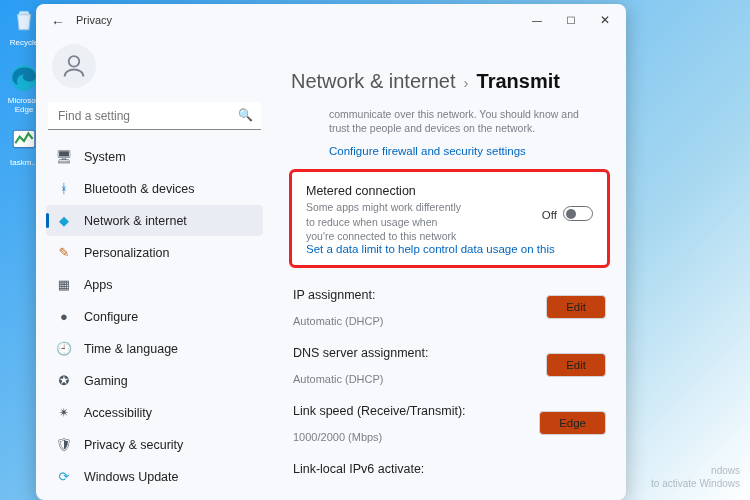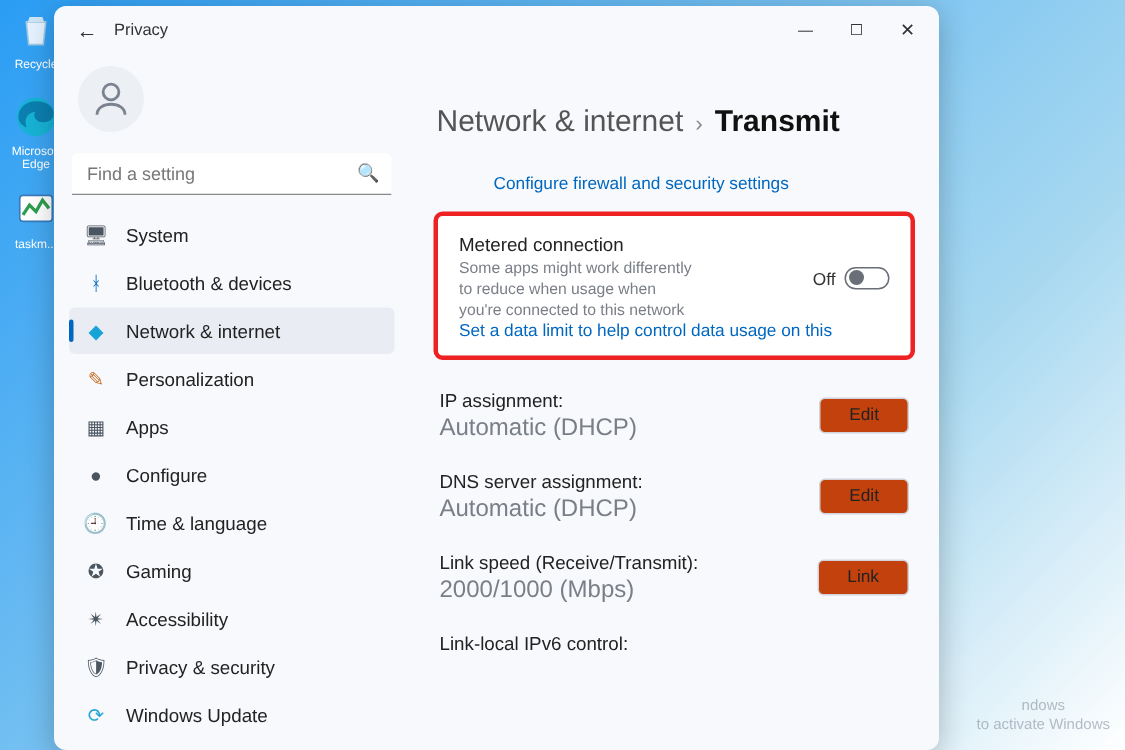--- a/index.html
+++ b/index.html
@@ -57,24 +57,24 @@
   .card .row1 { display:flex; align-items:center; gap:8px; }
   .card .txtcol { flex:1; }
   .card h4 { font-size:12.5px; font-weight:400; color:#222; margin-bottom:2px; }
   .toggle-wrap { display:flex; align-items:flex-end; gap:6px; font-size:11.5px; color:#333; }
   .toggle { width:30px; height:15px; border-radius:10px; border:1px solid #6a6f77; position:relative; background:#fff; }
   .toggle::after { content:""; position:absolute; left:2px; top:1.5px; width:10px; height:10px; border-radius:50%; background:#6a6f77; }
 
   .kv { display:flex; align-items:center; padding:9px 2px; border-top:1px solid transparent; gap:10px; }
   .kv .kvtxt { flex:1; }
   .kv h5 { font-size:12.5px; font-weight:400; color:#222; }
-  .kv .val { font-size:16px; color:#7a7f87; margin-top:3px; }
+  .kv .val { font-size:11px; color:#7a7f87; margin-top:13px; }
   .smallbtn { background:#c2410c; border:1px solid #d0d4da; border-radius:4px; padding:5px 19px; font-size:11.5px; color:#222; }
 
-  .watermark { position:absolute; right:10px; bottom:10px; text-align:center; color:#7f8997; font-size:10px; line-height:1.3; opacity:.55; }
+  .watermark { position:absolute; right:10px; bottom:10px; text-align:right; color:#7f8997; font-size:10px; line-height:1.3; opacity:.55; }
 </style>
 </head>
 <body>
 
 <div class="desktop-icon" id="dico1">
   <div class="ico">
     <svg width="26" height="26" viewBox="0 0 24 24">
         <path fill="#e6f2ff" stroke="#9ec9e6" d="M6 7h12l-1.5 14h-9z"></path>
         <path fill="#cfe6f7" d="M8 4h8l1 3H7z"></path>
       </svg>
@@ -176,20 +176,21 @@
       <div class="header">
         <div class="crumb">
           <span>Network &amp; internet</span>
           <span class="sep">›</span>
           <span class="current">Transmit</span>
         </div>
       </div>
 
       <div class="scroll">
         <div class="truncated">
+          <div class="sublabel">communicate over this network. You should know and trust the people and devices on the network.</div>
           <div class="linkb" style="margin-top:10px;">Configure firewall and security settings</div>
         </div>
 
         <div class="card highlight">
           <div class="row1">
             <div class="txtcol">
               <h4>Metered connection</h4>
               <div class="sublabel" style="max-width:160px;">Some apps might work differently to reduce when usage when you're connected to this network</div>
             </div>
             <div class="toggle-wrap">
@@ -211,27 +212,27 @@
             <div class="kv">
               <div class="kvtxt">
                 <h5>DNS server assignment:</h5>
                 <div class="val">Automatic (DHCP)</div>
               </div>
               <button class="smallbtn">Edit</button>
             </div>
             <div class="kv">
               <div class="kvtxt">
                 <h5>Link speed (Receive/Transmit):</h5>
-                <div class="val">2000/1000 (Mbps)</div>
-              </div>
-              <button class="smallbtn">Link</button>
-            </div>
-            <div class="kv">
-              <div class="kvtxt">
-                <h5>Link-local IPv6 control:</h5>
+                <div class="val">1000/2000 (Mbps)</div>
+              </div>
+              <button class="smallbtn">Edge</button>
+            </div>
+            <div class="kv">
+              <div class="kvtxt">
+                <h5>Link-local IPv6 activate:</h5>
                 <div class="val"></div>
               </div>
             </div>
           </div>
       </div>
     </div>
   </div>
 </div>
 
 <div class="watermark">

